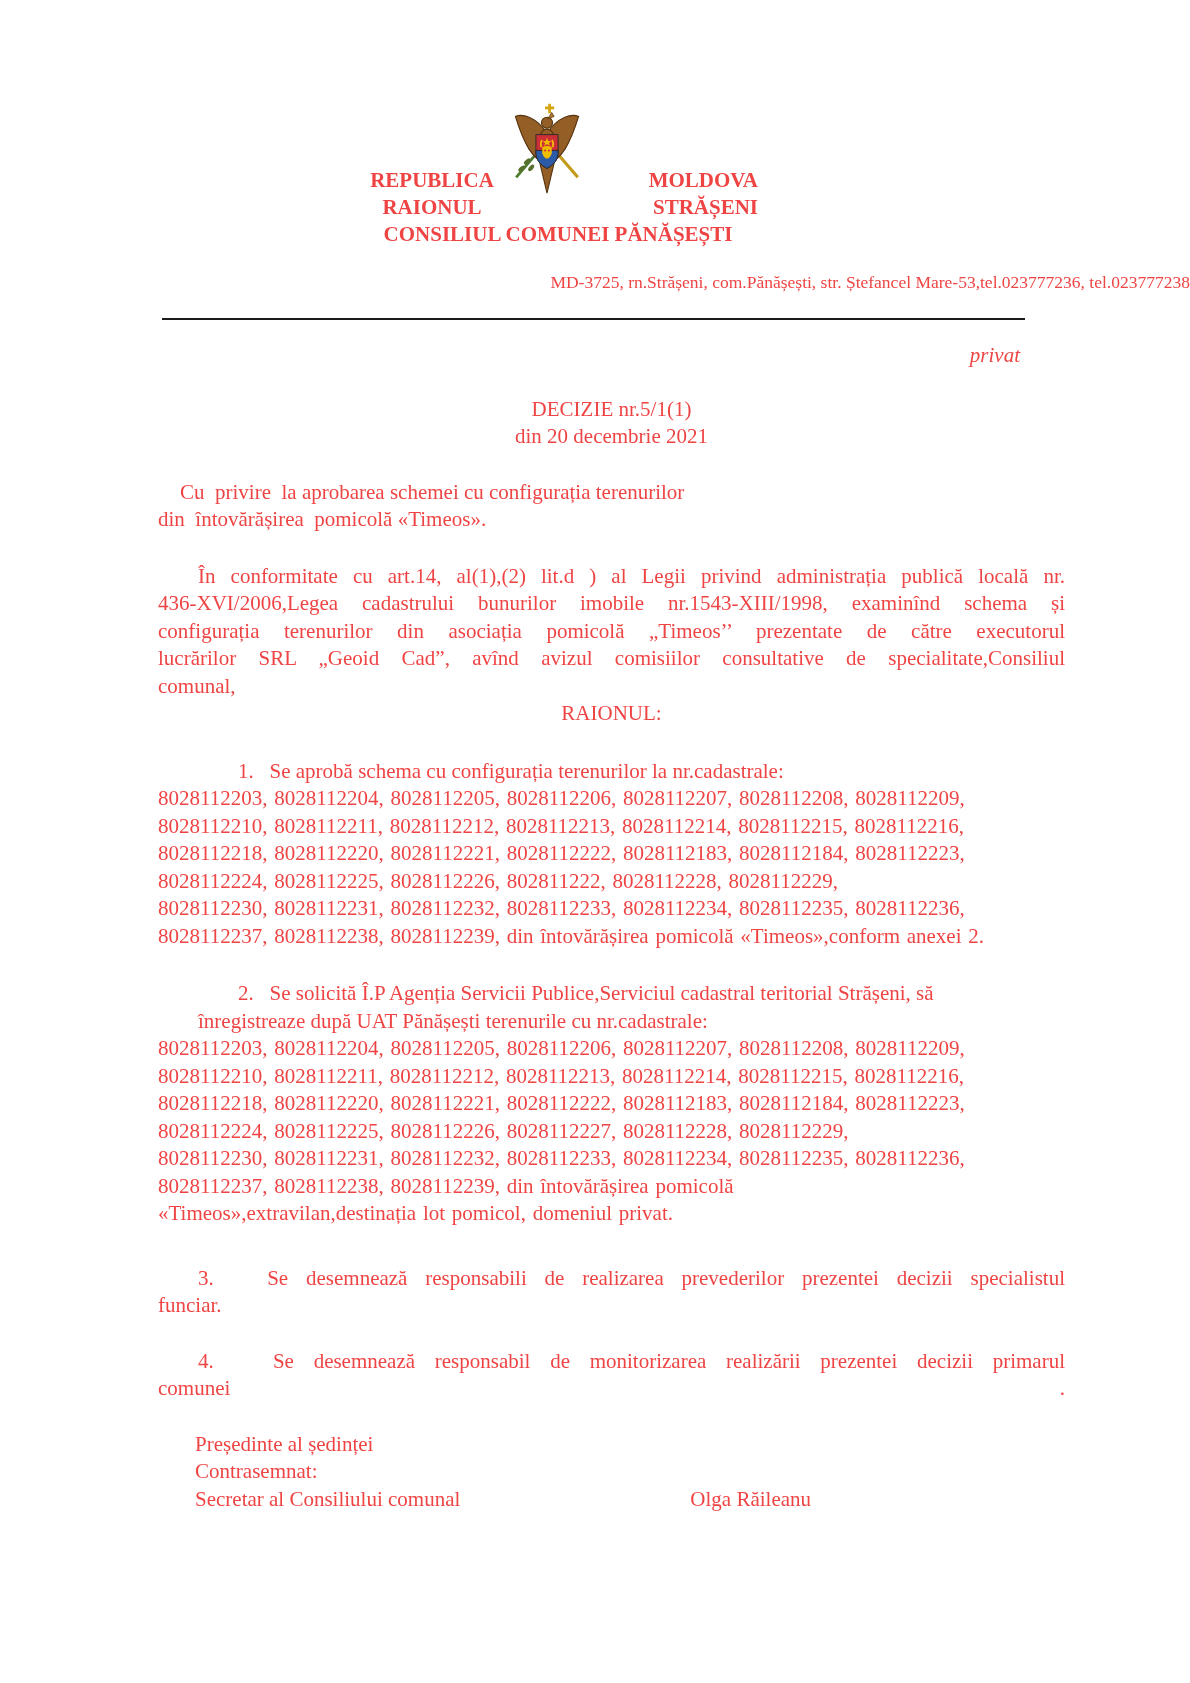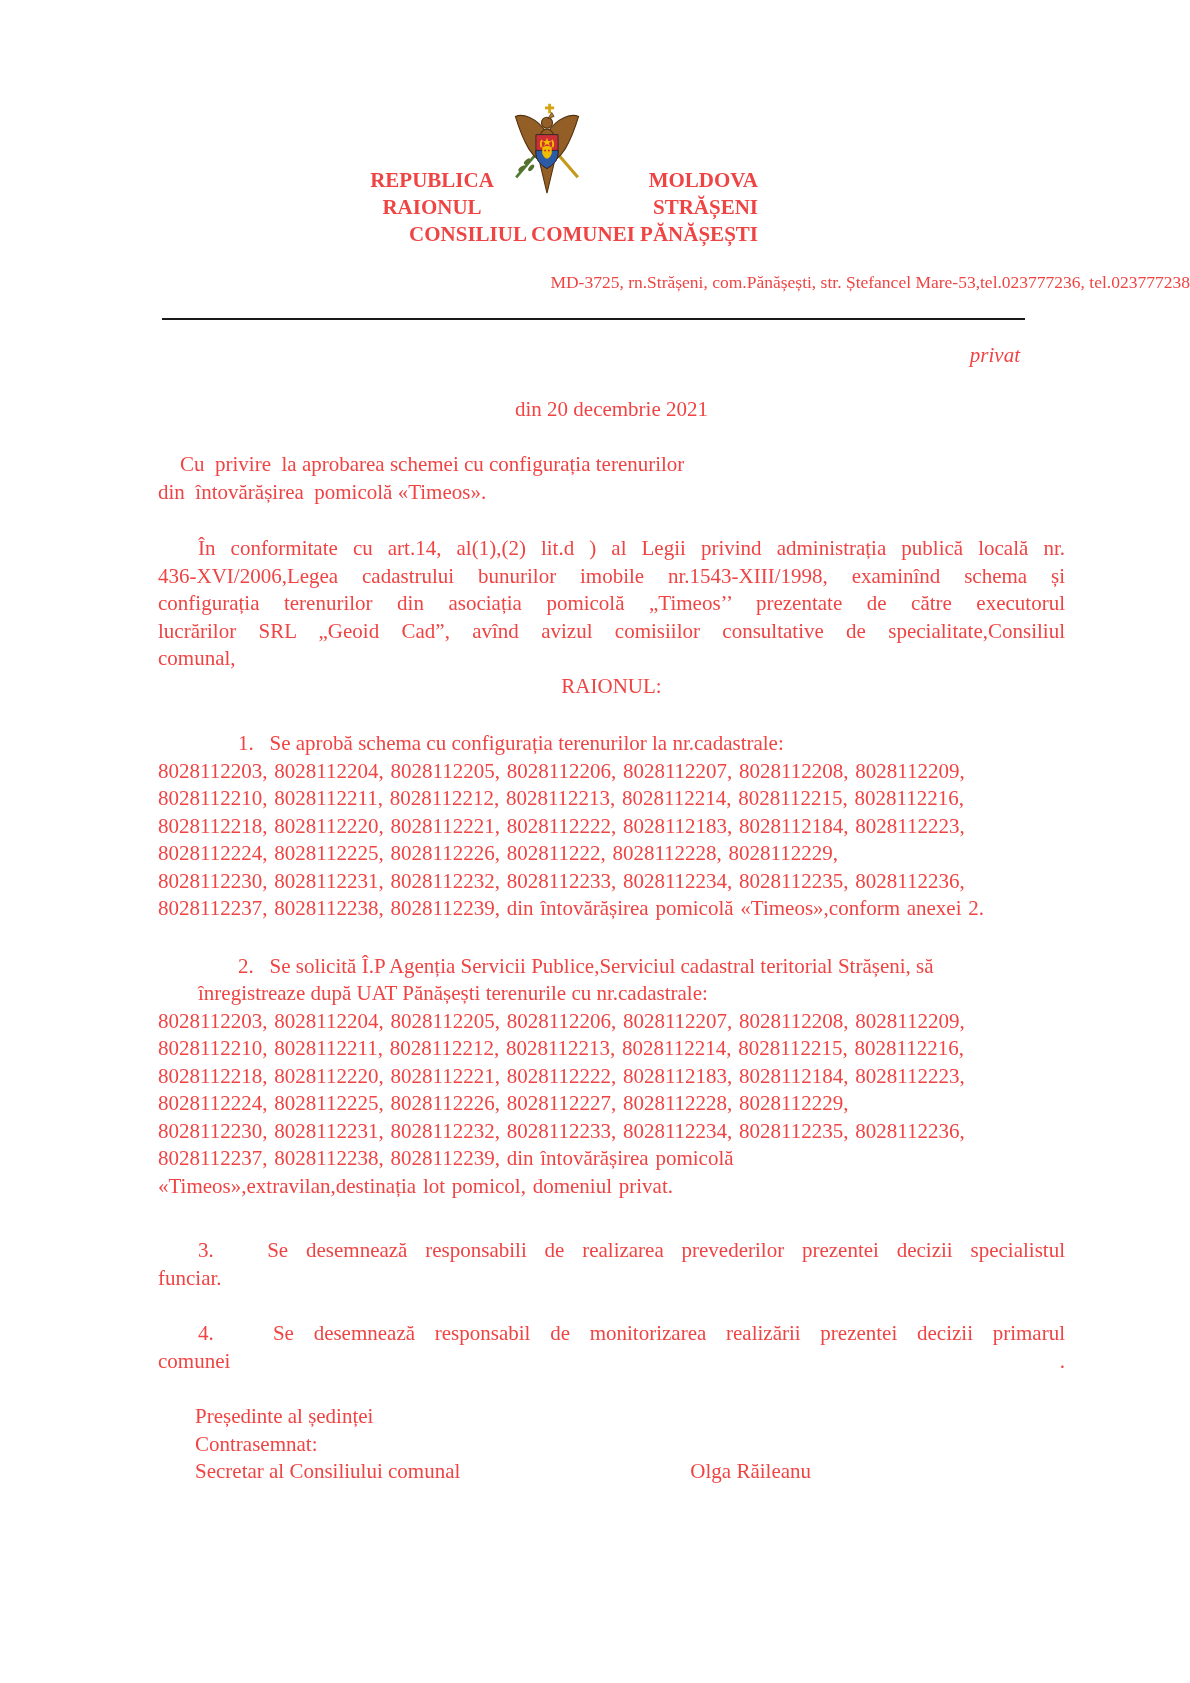--- a/index.html
+++ b/index.html
@@ -21,21 +21,21 @@
   }
   .arms {
     position:absolute; left:146px; top:0;
     width:86px; height:98px;
   }
   .mast-row { display:grid; grid-template-columns:148px 89px 1fr; line-height:27px; }
   .mast-row.first { padding-top:64px; }
   .mast-cell-l { text-align:center; }
   .mast-cell-r { text-align:right; }
   .mast-bold { font-weight:bold; font-size:21px; white-space:nowrap; }
-  .mast-line3 { text-align:right; font-weight:bold; font-size:21px; line-height:27px; white-space:nowrap; }
+  .mast-line3 { text-align:center; font-weight:bold; font-size:21px; line-height:27px; white-space:nowrap; }
   
   .address { margin-top:27px; text-align:right; font-size:17.5px; line-height:20px; }
   .rule { margin:26px 165px 0 162px; border-bottom:2.5px solid #1a1a1a; height:0; }
   .content { margin:0 125px 0 158px; font-size:21px; line-height:27.5px; }
   .note { margin-top:22px; margin-right:45px; text-align:right; font-style:italic; font-size:21px; }
   .titleblock { margin-top:26px; text-align:center; }
   .subject { margin-top:28px; white-space:pre-wrap; text-indent:22px; }
   .just { text-align:justify; text-align-last:justify; white-space:pre-line; }
   .preamble { margin-top:29px; text-indent:40px; }
   .decide { text-align:center; margin-top:0; }
@@ -108,20 +108,21 @@
   </div>
 
   <div class="address">MD-3725, rn.Strășeni, com.Pănășești, str. Ștefancel Mare-53,tel.023777236, tel.023777238</div>
   <div class="rule"></div>
 
   <div class="content">
 
     <div class="note">privat</div>
 
     <div class="titleblock">
+      <div>DECIZIE nr.5/1(1)</div>
       <div>din 20 decembrie 2021</div>
     </div>
 
     <div class="subject">Cu  privire  la aprobarea schemei cu configurația terenurilor
 din  întovărășirea  pomicolă «Timeos».</div>
 
     <div class="preamble just">În  conformitate  cu art.14, al(1),(2) lit.d ) al  Legii  privind  administrația  publică  locală  nr.
 436-XVI/2006,Legea cadastrului bunurilor imobile nr.1543-XIII/1998, examinînd  schema și
 configurația terenurilor  din asociația  pomicolă „Timeos’’ prezentate  de către   executorul
 lucrărilor SRL „Geoid Cad”, avînd  avizul  comisiilor  consultative  de  specialitate,Consiliul

